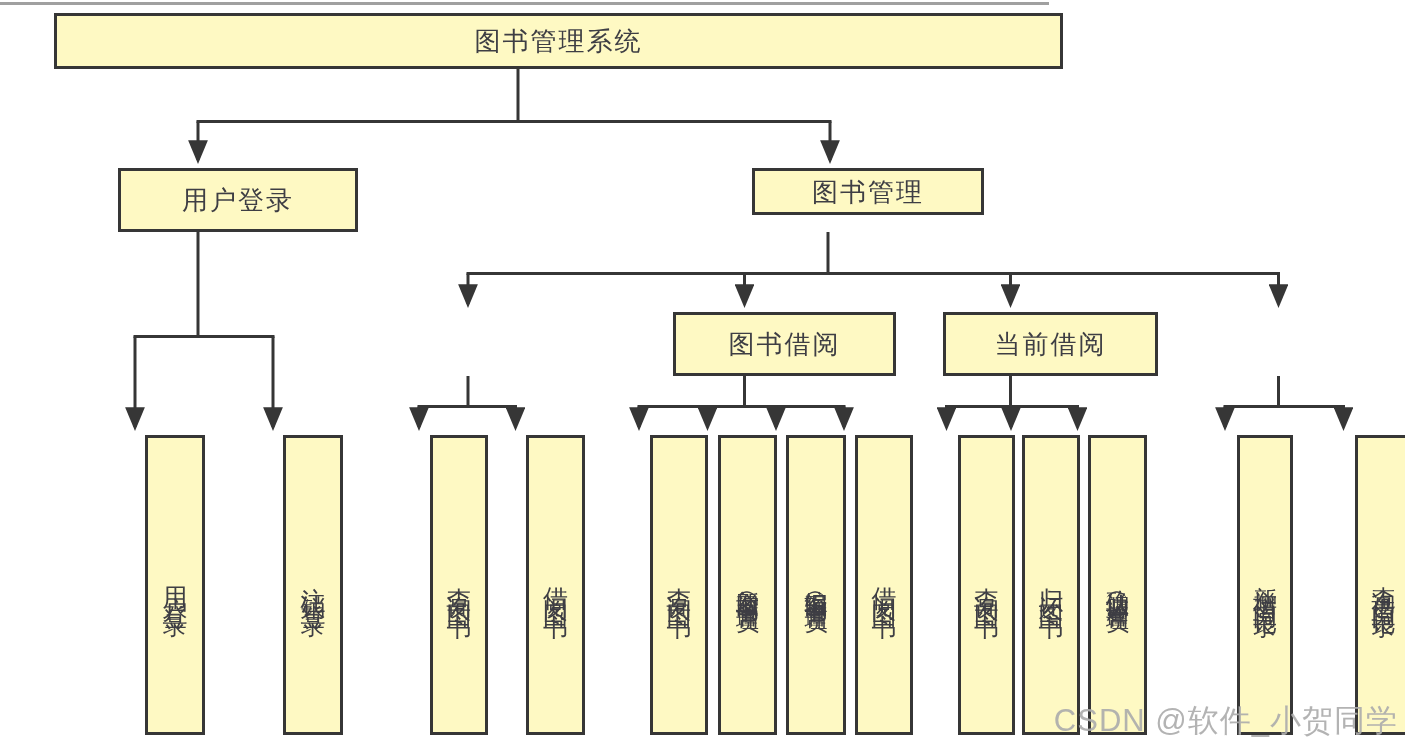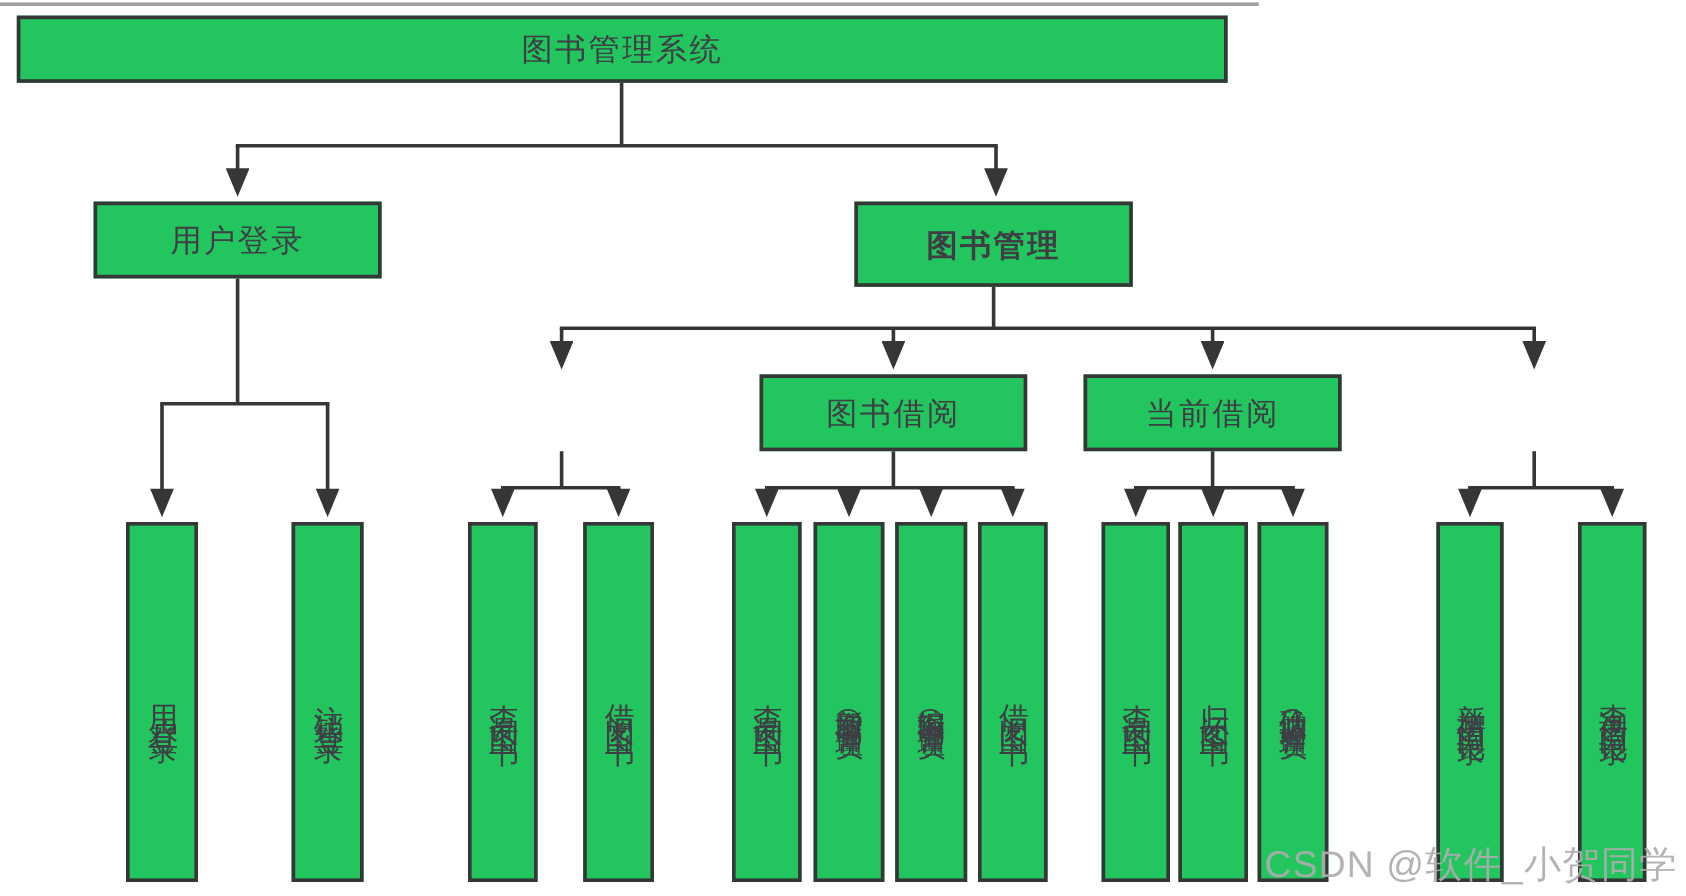--- a/index.html
+++ b/index.html
@@ -12,27 +12,28 @@
   }
   .topline {
     position:absolute; left:0; top:2px; width:1049px; height:3px;
     background:#a0a0a0;
   }
   svg.connectors { position:absolute; left:0; top:0; }
   .box {
     position:absolute;
     box-sizing:border-box;
     border:3px solid #363636;
-    background:#22c55e;
+    background:#fef9c3;
     display:flex; align-items:center; justify-content:center;
     color:#3e3e44;
     font-size:26px;
     letter-spacing:2px;
     line-height:1;
     white-space:nowrap;
+    margin-left:40px;
   }
   .v {
     writing-mode:vertical-rl;
     text-orientation:mixed;
     font-size:25px;
     letter-spacing:9px;
     white-space:normal;
   }
   .v6 { letter-spacing:6px; font-size:24px; }
   .vlong { letter-spacing:3px; font-size:23px; }
@@ -97,21 +98,21 @@
       <path d="M1278.5,376 V406.5"></path>
       <path d="M1223.5,406.5 H1345"></path>
       <path d="M1225,406.5 V427" marker-end="url(#arw)"></path>
       <path d="M1343.5,406.5 V427" marker-end="url(#arw)"></path>
     </g>
   </svg>
 
   <div class="box" style="left:14px; top:13px; width:1009px; height:56px;">图书管理系统</div>
 
   <div class="box" style="left:78px; top:168px; width:240px; height:64px;">用户登录</div>
-  <div class="box" style="left:712px; top:168px; width:232px; height:71px;font-weight:bold;">图书管理</div>
+  <div class="box" style="left:712px; top:168px; width:232px; height:47px;">图书管理</div>
 
   <div class="box" style="left:633px; top:312px; width:223px; height:64px;">图书借阅</div>
   <div class="box" style="left:903px; top:312px; width:215px; height:64px;">当前借阅</div>
 
   <div class="box v" style="left:105px; top:435px; width:60px; height:300px;">用户登录</div>
   <div class="box v" style="left:243px; top:435px; width:60px; height:300px;">注销登录</div>
 
   <div class="box v" style="left:390px; top:435px; width:58px; height:300px;">查询图书</div>
   <div class="box v" style="left:486px; top:435px; width:59px; height:300px;">借阅图书</div>
 

